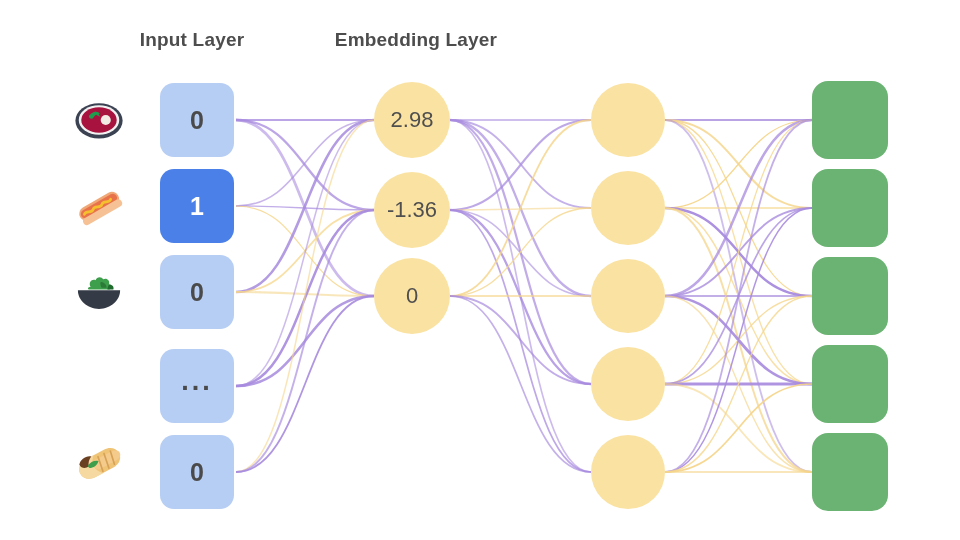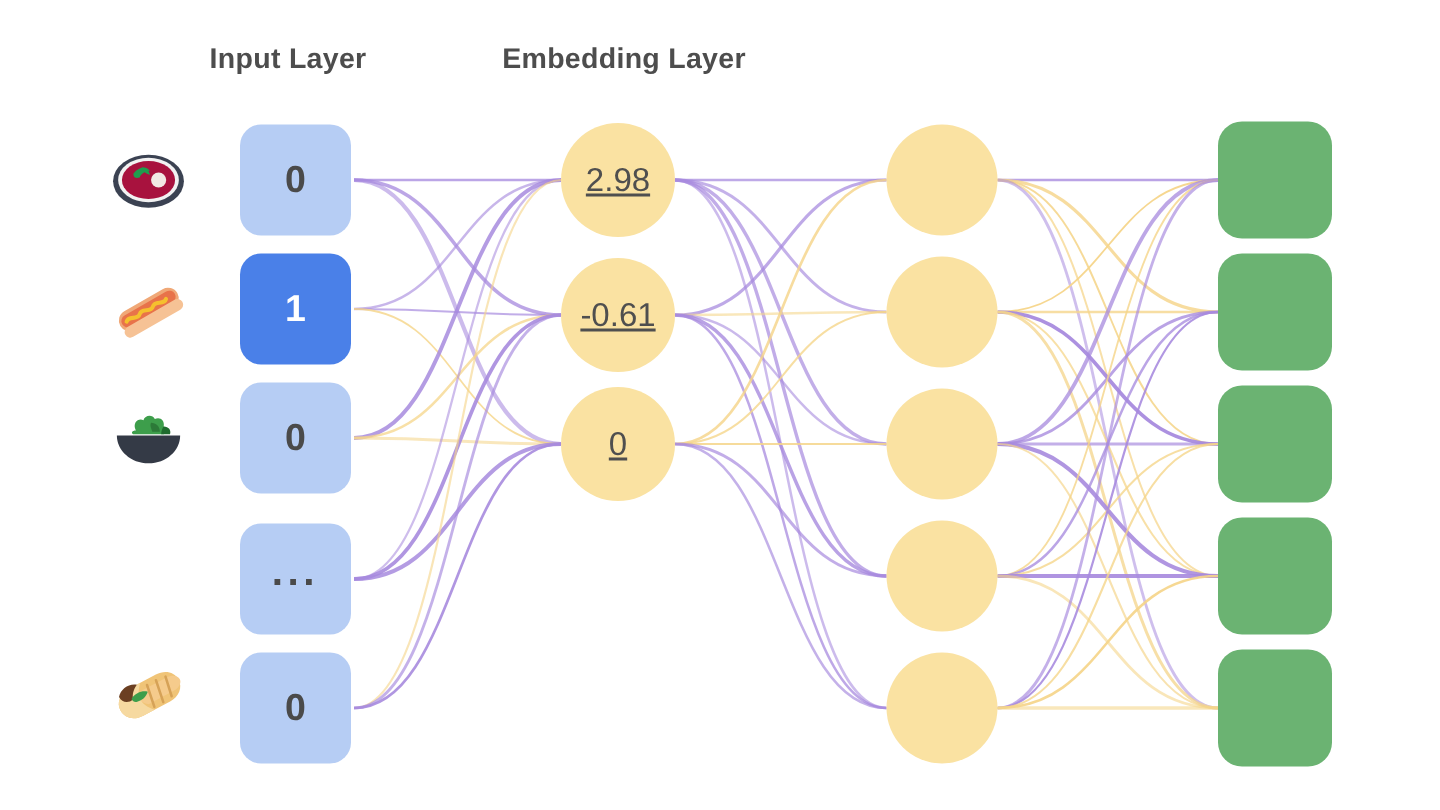--- a/index.html
+++ b/index.html
@@ -78,21 +78,21 @@
     border-radius: 50%;
     background: #fae2a2;
     display: flex;
     align-items: center;
     justify-content: center;
     font-family: "Liberation Sans", sans-serif;
     font-size: 22px;
     color: #4f4f4f;
     box-sizing: border-box;
   }
-  .emb-node { width: 76px; height: 76px; text-decoration: underline; }
+  .emb-node { width: 76px; height: 76px; }
   .hid-node { width: 74px; height: 74px; }
   .food-icon {
     position: absolute;
     width: 54px;
     height: 54px;
   }
   .food-icon svg { display:block; width:54px; height:54px; }
 </style>
 </head>
 <body>
@@ -208,21 +208,21 @@
     </svg>
   </div>
 
   <div class="node-box input-box" style="left:160px; top:83px;">0</div>
   <div class="node-box input-box active" style="left:160px; top:169px;">1</div>
   <div class="node-box input-box" style="left:160px; top:255px;">0</div>
   <div class="node-box input-box ellipsis" style="left:160px; top:349px;">...</div>
   <div class="node-box input-box" style="left:160px; top:435px;">0</div>
 
   <div class="circle-node emb-node" style="left:374px; top:82px;">2.98</div>
-  <div class="circle-node emb-node" style="left:374px; top:172px;">-0.61</div>
+  <div class="circle-node emb-node" style="left:374px; top:172px;">-1.36</div>
   <div class="circle-node emb-node" style="left:374px; top:258px;">0</div>
 
   <div class="circle-node hid-node" style="left:591px; top:83px;"></div>
   <div class="circle-node hid-node" style="left:591px; top:171px;"></div>
   <div class="circle-node hid-node" style="left:591px; top:259px;"></div>
   <div class="circle-node hid-node" style="left:591px; top:347px;"></div>
   <div class="circle-node hid-node" style="left:591px; top:435px;"></div>
 
   <div class="node-box output-box" style="left:812px; top:81px;"></div>
   <div class="node-box output-box" style="left:812px; top:169px;"></div>

